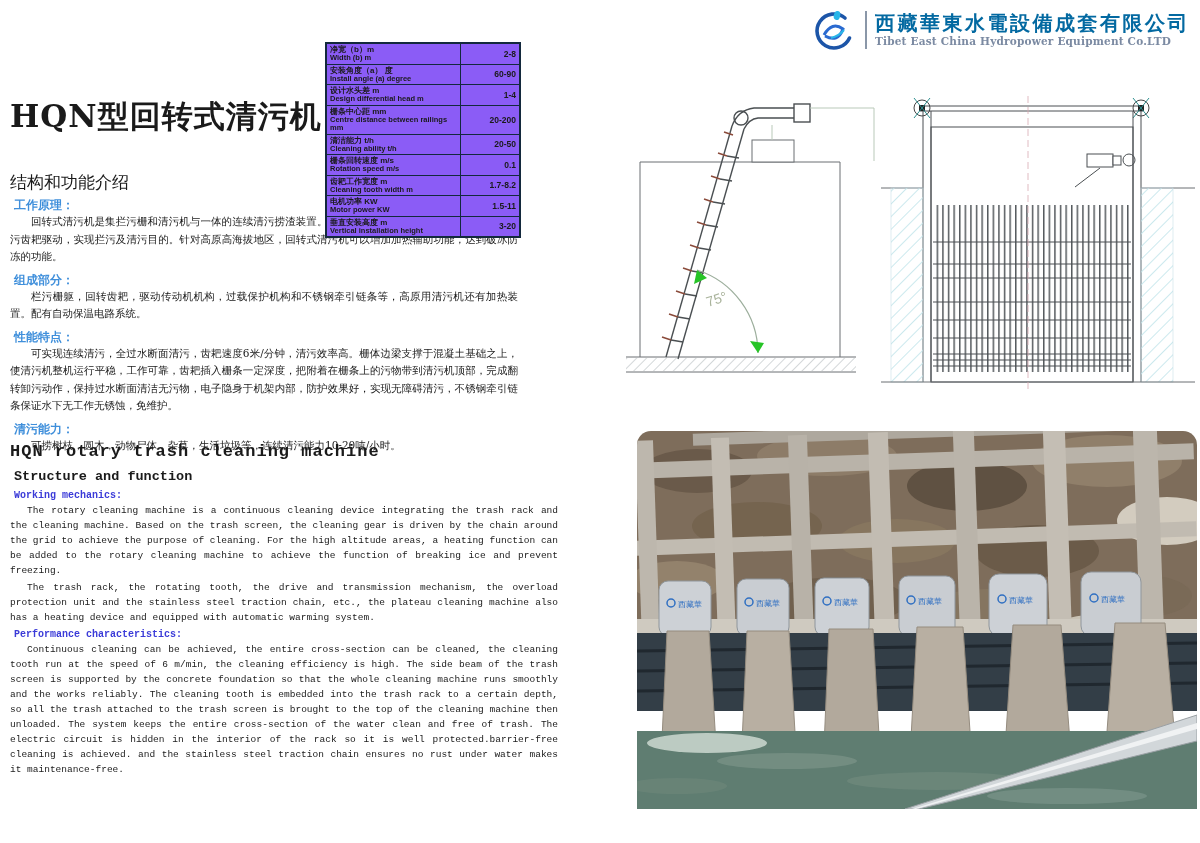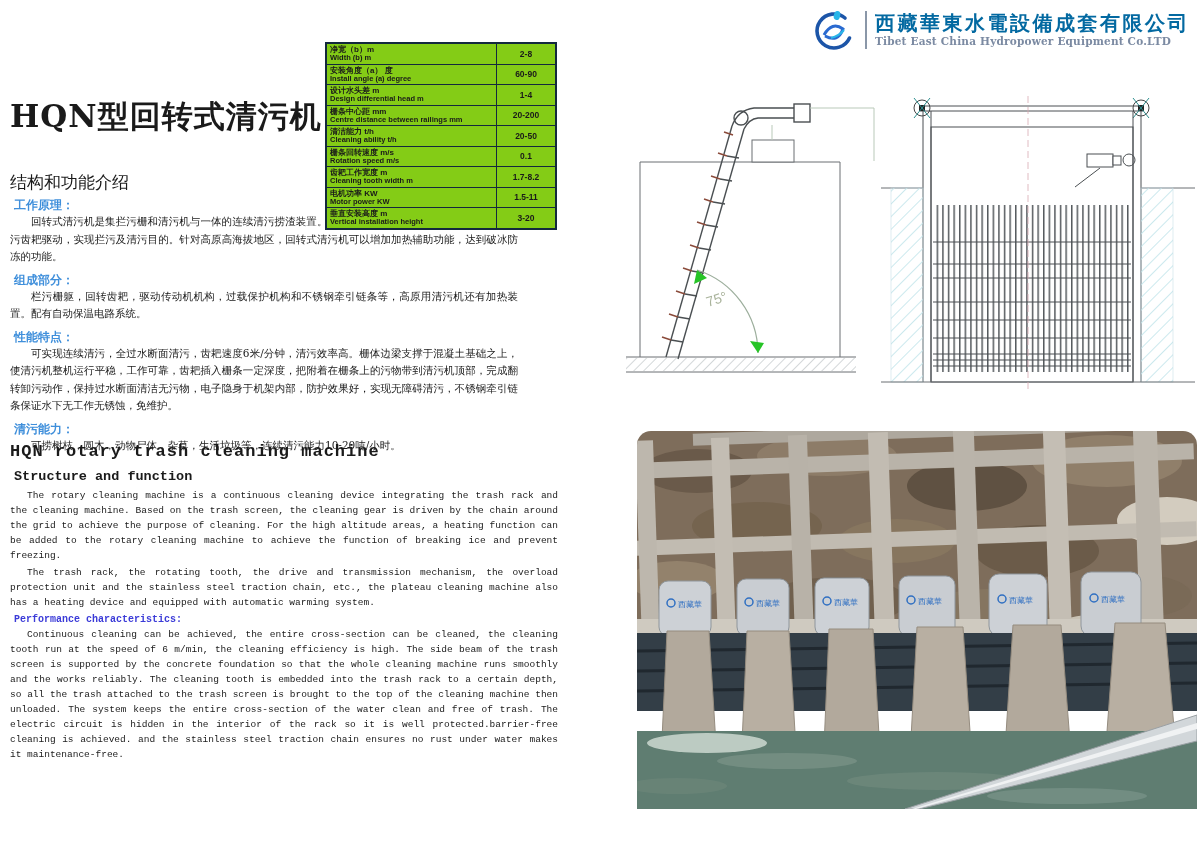--- a/index.html
+++ b/index.html
@@ -15,27 +15,27 @@
 
   
   .cn-block{position:absolute;left:10px;top:96px;width:508px;}
   .cn-title{margin:0;font-size:31px;font-weight:600;line-height:40px;letter-spacing:1px;}
   .cn-subtitle{margin:38px 0 0 0;font-size:17px;font-weight:500;line-height:17px;}
   .cn-block .sec{margin-top:7px;}
   .cn-head{color:#3f8fdb;font-weight:bold;font-size:12px;line-height:15px;margin-left:4px;}
   .cn-body{margin:0;font-size:10.5px;line-height:17.5px;text-align:justify;text-indent:2em;}
 
   
-  .spec{position:absolute;left:325px;top:42px;width:232px;border-collapse:collapse;
-        background:#84cc16;font-family:"Liberation Sans", sans-serif;}
+  .spec{position:absolute;left:325px;top:42px;width:196px;border-collapse:collapse;
+        background:#8b5cf6;font-family:"Liberation Sans", sans-serif;}
   .spec td{border:1px solid #13293d;padding:1px 3px;vertical-align:middle;}
   .spec{border:2px solid #13293d;}
   .t-cn{font-size:8px;font-weight:bold;line-height:9px;}
   .t-en{font-size:7.5px;font-weight:bold;line-height:8.5px;}
-  .t-val{font-size:8.5px;font-weight:bold;text-align:center;width:52px;}
+  .t-val{font-size:8.5px;font-weight:bold;text-align:right;width:52px;}
 
   
   .en-block{position:absolute;left:10px;top:440px;width:548px;
             font-family:"Liberation Mono", monospace;}
   .en-title{margin:0;font-size:17px;font-weight:bold;line-height:24px;letter-spacing:1px;}
   .en-subtitle{margin:3px 0 0 4px;font-size:13.5px;font-weight:bold;line-height:19px;}
   .en-block .sec{margin-top:2px;}
   .en-head{color:#3b3bd8;font-weight:bold;font-size:10px;line-height:15px;margin-left:4px;}
   .en-body{margin:0;font-size:9.5px;line-height:15px;text-align:justify;text-indent:1.8em;}
 
@@ -152,20 +152,21 @@
       <td class="t-val">3-20</td>
     </tr>
   </tbody>
 </table>
 
 <section class="en-block">
   <h1 class="en-title">HQN rotary trash cleaning machine</h1>
   <h2 class="en-subtitle">Structure and function</h2>
 
   <div class="sec">
+    <div class="en-head">Working mechanics:</div>
     <p class="en-body">The rotary cleaning machine is a continuous cleaning device integrating the trash rack and the cleaning machine. Based on the trash screen, the cleaning gear is driven by the chain around the grid to achieve the purpose of cleaning. For the high altitude areas, a heating function can be added to the rotary cleaning machine to achieve the function of breaking ice and prevent freezing.</p>
   </div>
   <div class="sec">
     <p class="en-body">The trash rack, the rotating tooth, the drive and transmission mechanism, the overload protection unit and the stainless steel traction chain, etc., the plateau cleaning machine also has a heating device and equipped with automatic warming system.</p>
   </div>
   <div class="sec">
     <div class="en-head">Performance characteristics:</div>
     <p class="en-body">Continuous cleaning can be achieved, the entire cross-section can be cleaned, the cleaning tooth run at the speed of 6 m/min, the cleaning efficiency is high. The side beam of the trash screen is supported by the concrete foundation so that the whole cleaning machine runs smoothly and the works reliably. The cleaning tooth is embedded into the trash rack to a certain depth, so all the trash attached to the trash screen is brought to the top of the cleaning machine then unloaded. The system keeps the entire cross-section of the water clean and free of trash. The electric circuit is hidden in the interior of the rack so it is well protected.barrier-free cleaning is achieved. and the stainless steel traction chain ensures no rust under water makes it maintenance-free.</p>
   </div>
 </section>

